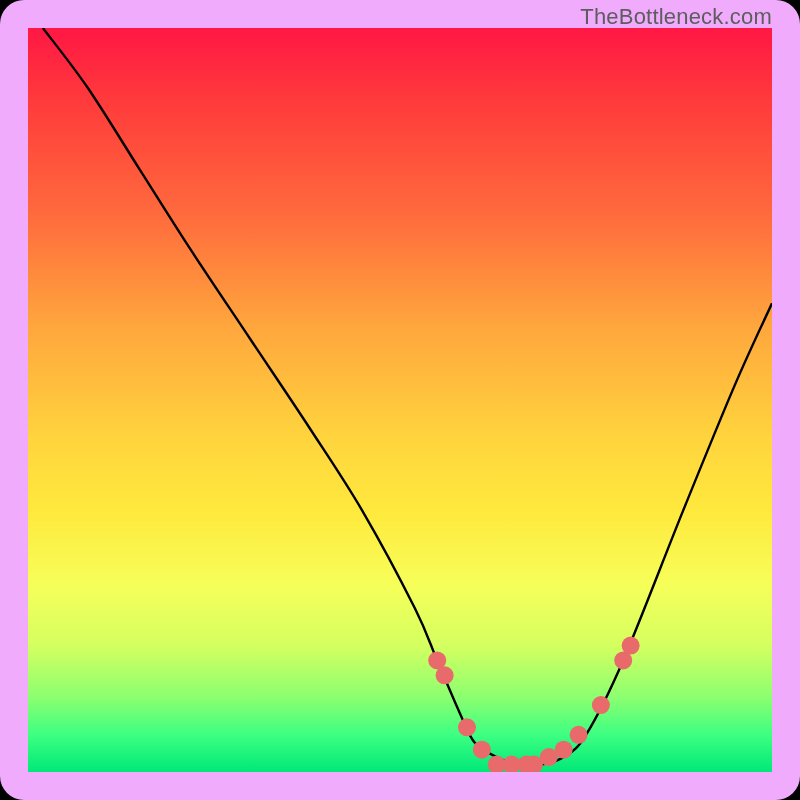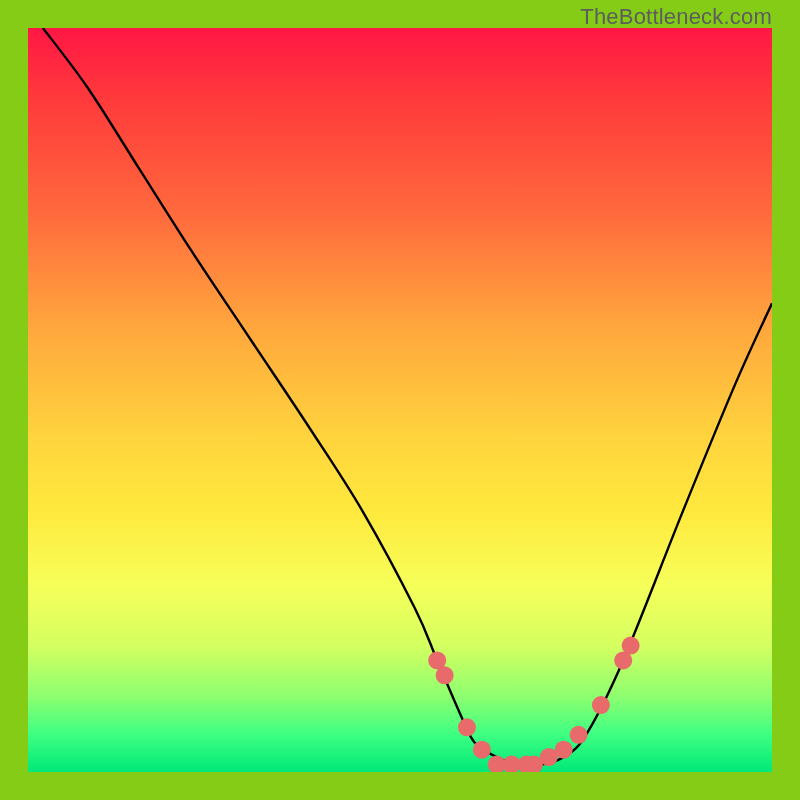--- a/index.html
+++ b/index.html
@@ -9,21 +9,22 @@
     height: 800px;
     background: #000;
     overflow: hidden;
   }
   .frame {
     position: absolute;
     left: 0;
     top: 0;
     width: 800px;
     height: 800px;
-    background: #84cc16;
+    background: #f0abfc;
+    border-radius: 24px;
   }
   .plot-area {
     position: absolute;
     left: 28px;
     top: 28px;
     width: 744px;
     height: 744px;
     
     background: linear-gradient(to bottom,
       #ff1744 0%,

